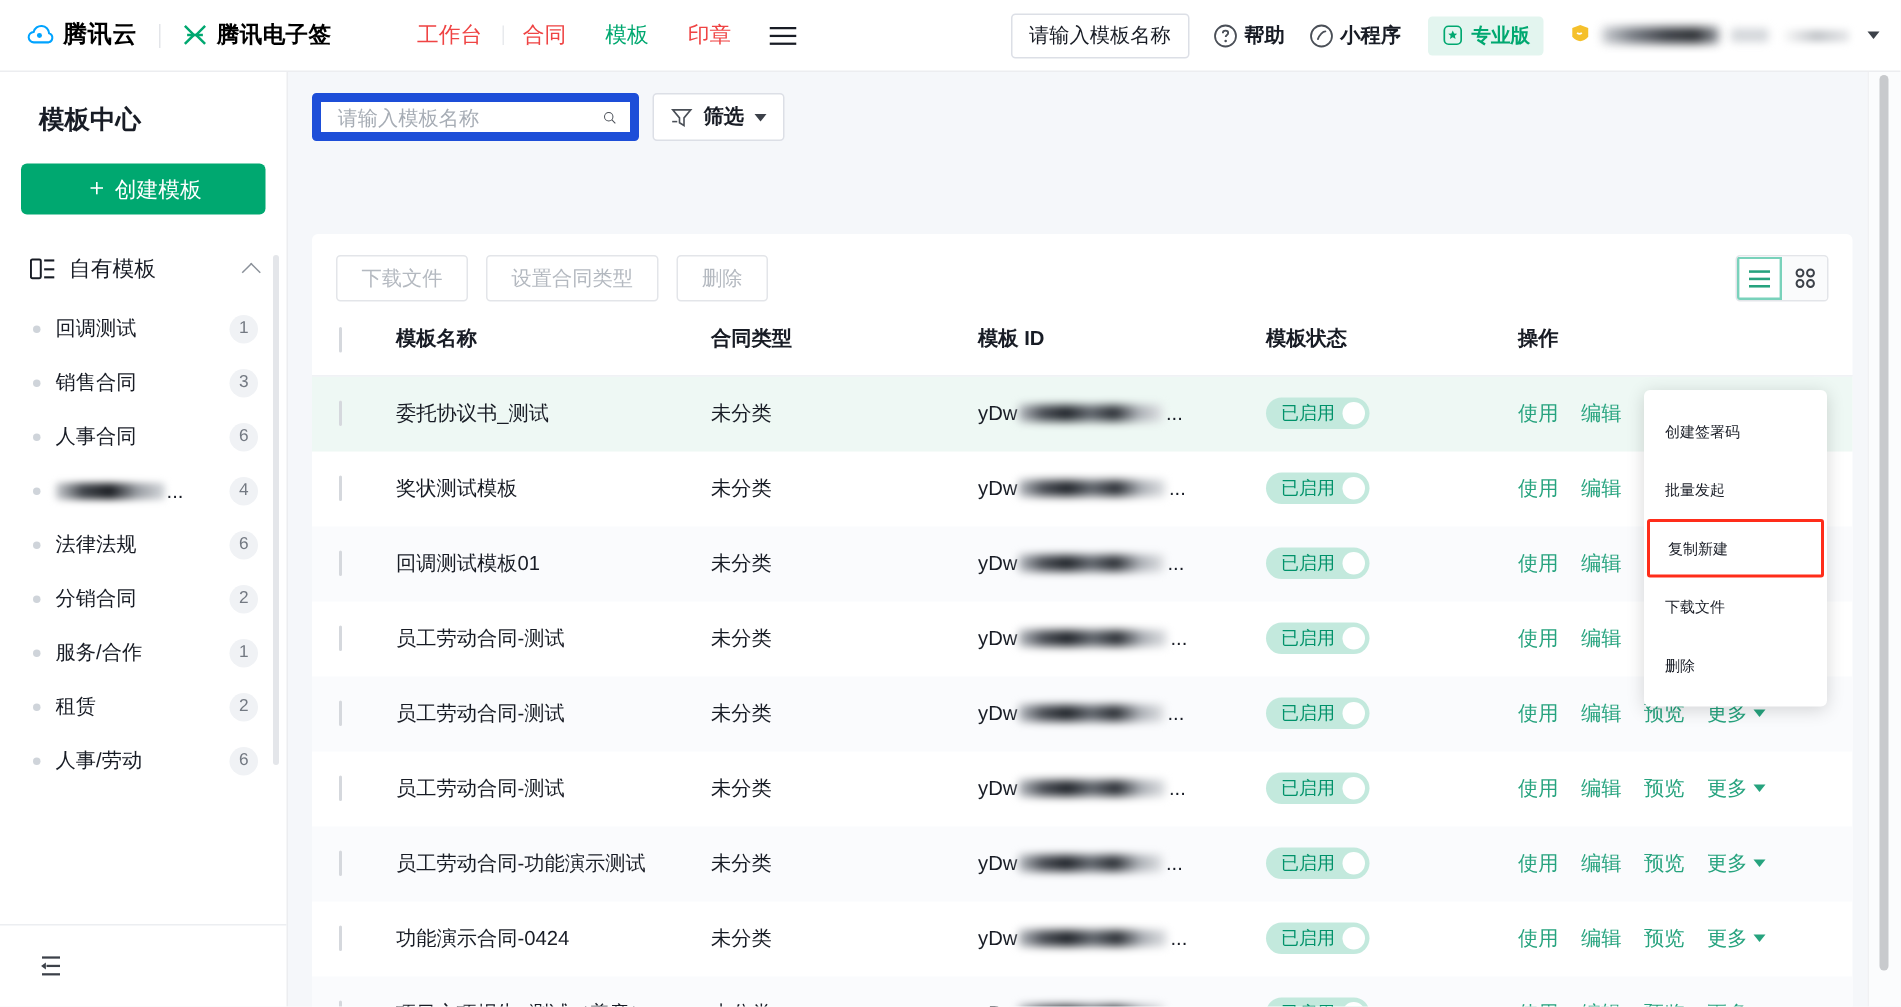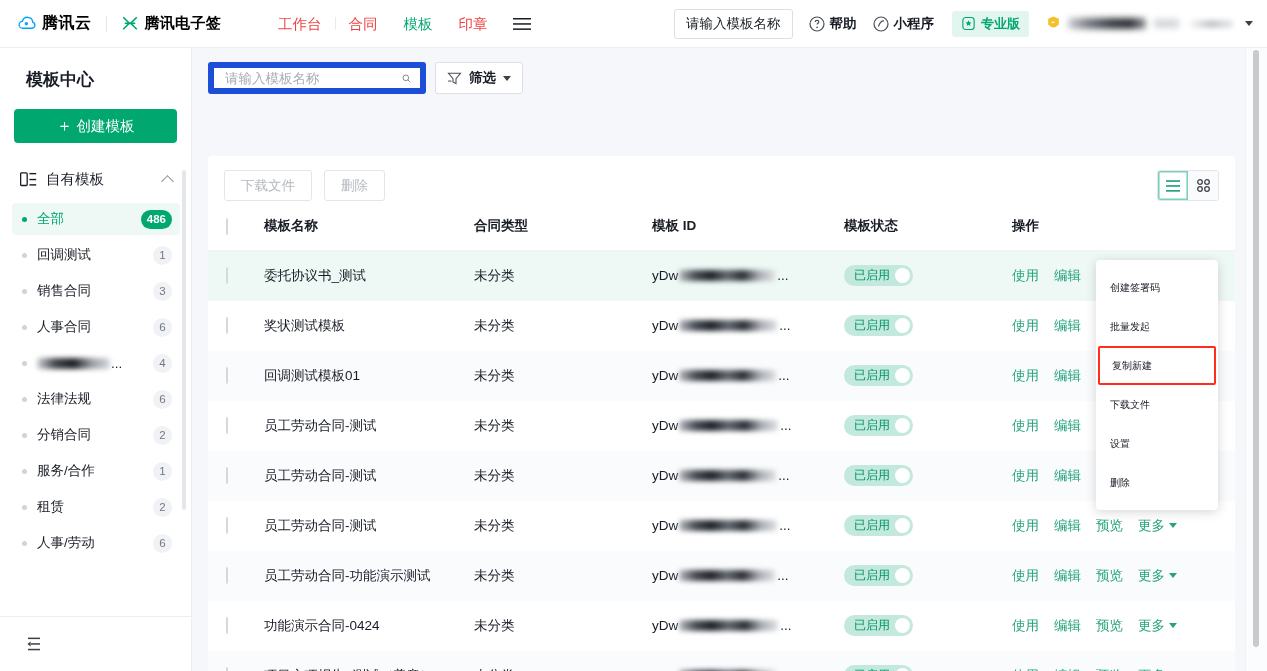--- a/index.html
+++ b/index.html
@@ -371,25 +371,20 @@
       <svg class="group-ico" viewBox="0 0 18 16">
         <rect x="0.6" y="1" width="7" height="13.4" rx="1" fill="none" stroke="#181c25" stroke-width="1.4"></rect>
         <rect x="10" y="1" width="7.2" height="1.5" fill="#181c25"></rect>
         <rect x="10" y="7.3" width="7.2" height="1.5" fill="#181c25"></rect>
         <rect x="10" y="13" width="7.2" height="1.5" fill="#181c25"></rect>
       </svg>
       <span class="group-label">自有模板</span>
       <span class="chev-up"></span>
     </div>
 
-    <div class="cat active">
-      <span class="dot"></span>
-      <span class="cat-label">全部</span>
-      <span class="badge">486</span>
-    </div>
     <div class="cat">
       <span class="dot"></span>
       <span class="cat-label">回调测试</span>
       <span class="badge">1</span>
     </div>
     <div class="cat">
       <span class="dot"></span>
       <span class="cat-label">销售合同</span>
       <span class="badge">3</span>
     </div>
@@ -459,20 +454,21 @@
         <rect x="1.2" y="10.2" width="3.6" height="1.1" fill="#4a4f57"></rect>
       </svg>
       <span class="filter-label">筛选</span>
       <span class="tri-dn"></span>
     </div>
   </div>
 
   <div class="card">
     <div class="card-top">
       <div class="ghost-btn">下载文件</div>
+      <div class="ghost-btn">设置合同类型</div>
       <div class="ghost-btn">删除</div>
       <div class="view-toggle">
         <div class="view-btn active">
           <svg width="16" height="14" viewBox="0 0 16 14">
             <rect x="1" y="1.2" width="14" height="1.7" fill="#26a37e"></rect>
             <rect x="1" y="6.1" width="14" height="1.7" fill="#26a37e"></rect>
             <rect x="1" y="11" width="14" height="1.7" fill="#26a37e"></rect>
           </svg>
         </div>
         <div class="view-btn">
@@ -745,18 +741,17 @@
         </tbody>
     </table>
   </div>
 </div>
 
 <div class="dropdown">
   <div class="dd-item">创建签署码</div>
   <div class="dd-item">批量发起</div>
   <div class="dd-item highlight">复制新建</div>
   <div class="dd-item">下载文件</div>
-  <div class="dd-item">设置</div>
   <div class="dd-item">删除</div>
 </div>
 
 <div class="page-sb-track"></div>
 <div class="page-sb"></div>
 
 </body></html>

